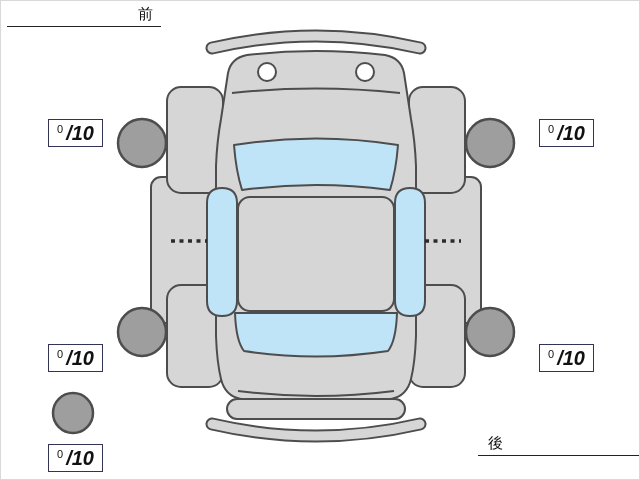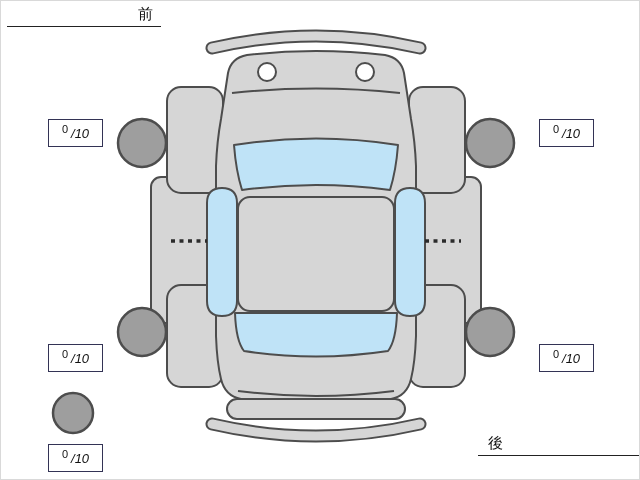--- a/index.html
+++ b/index.html
@@ -31,21 +31,21 @@
     box-sizing: border-box;
     background: #ffffff;
     border: 1px solid var(--box-border, #333355);
     display: flex;
     align-items: center;
     justify-content: center;
     gap: 3px;
     color: #111111;
   }
   .score-num { font-size: 11px; transform: translateY(-4px); }
-  .score-den { font-size: 13px; font-weight: normal; font-style: italic; }
+  .score-den { font-size: 20px; font-weight: bold; font-style: italic; }
 
   .pos-fl { left: 47px;  top: 118px; }
   .pos-fr { left: 538px; top: 118px; }
   .pos-rl { left: 47px;  top: 343px; }
   .pos-rr { left: 538px; top: 343px; }
   .pos-sp { left: 47px;  top: 443px; }
 </style>
 </head>
 <body>
 

